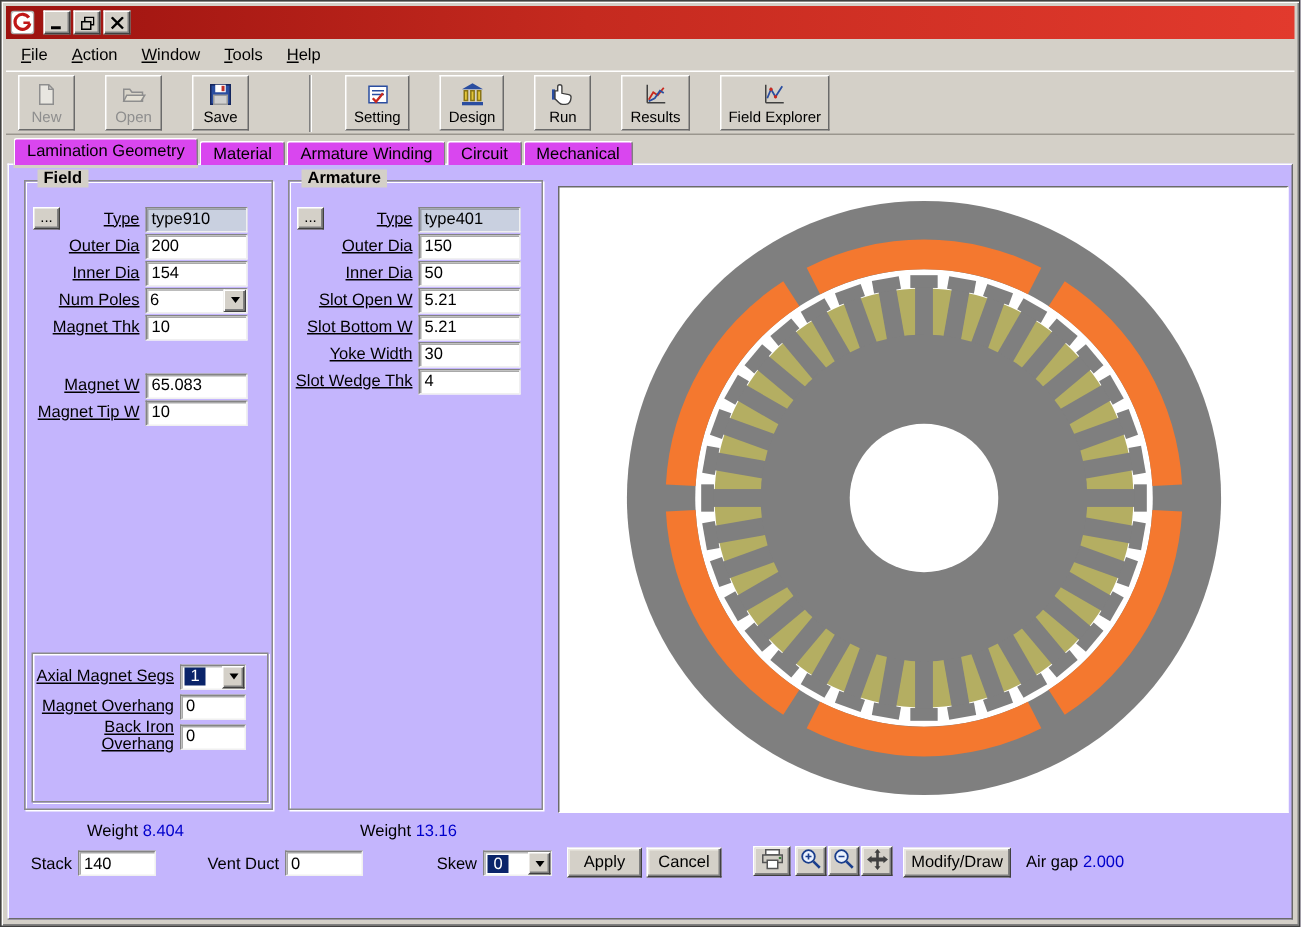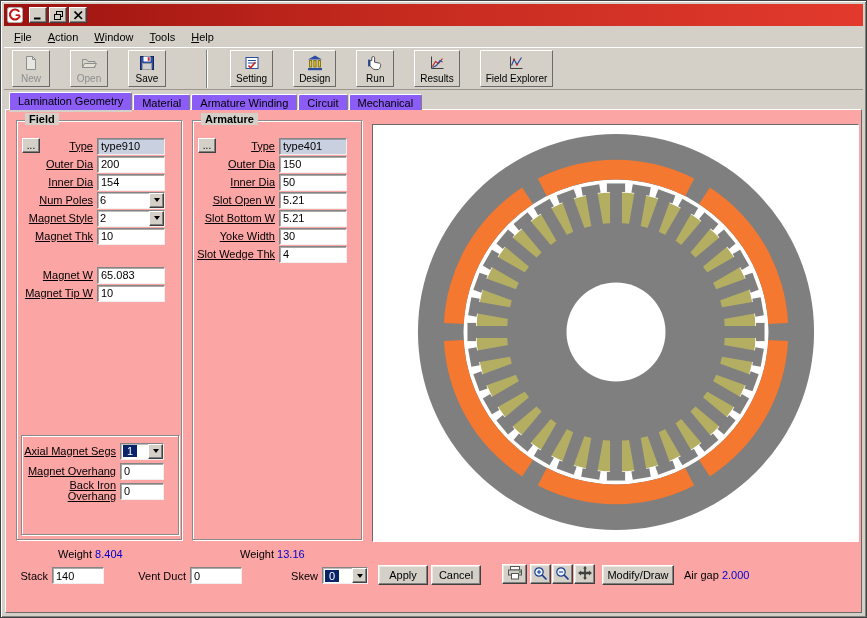--- a/index.html
+++ b/index.html
@@ -30,25 +30,25 @@
     border-top:1px solid #ffffff;border-bottom:1px solid #9a968e;padding-left:8px;}
   .tbtn{min-width:38px;height:37px;padding:1px 5px 0;margin-right:20px;background:#d4d0c8;
     border:1px solid;border-color:#ffffff #6a6a6a #6a6a6a #ffffff;
     display:flex;flex-direction:column;align-items:center;justify-content:center;}
   .tbtn .tlabel{font-size:10px;line-height:11px;margin-top:1px;white-space:nowrap;}
   .tbtn.disabled .tlabel{color:#8e8e8e;}
   .ticon{height:17px;display:flex;align-items:center;}
   .tsep{width:2px;height:38px;border-left:1px solid #808080;border-right:1px solid #ffffff;margin:0 22px 0 20px;}
   
   .tabstrip{position:absolute;left:8px;top:91px;height:18px;display:flex;align-items:flex-end;z-index:3;}
-  .tab{height:16px;padding:2px 8px 0;margin-right:1px;background:#8b5cf6;white-space:nowrap;
+  .tab{height:16px;padding:2px 8px 0;margin-right:1px;background:#d946ef;white-space:nowrap;
     border:1px solid #808080;border-bottom:none;border-top:1px solid #fff;border-left:1px solid #fff;
     border-radius:2px 2px 0 0;}
   .tab.active{height:18px;position:relative;z-index:4;box-shadow:0 2px 0 #d4d0c8;font-weight:normal;}
-  .tabpage{position:absolute;left:4px;top:108px;right:4px;bottom:4px;background:#fca5a5;
+  .tabpage{position:absolute;left:4px;top:108px;right:4px;bottom:4px;background:#c4b5fd;
     border:1px solid;border-color:#ffffff #6a6a6a #6a6a6a #ffffff;z-index:1;}
   
   .groupbox{position:absolute;border:1px solid #8a8a8a;box-shadow:1px 1px 0 #ffffff, inset 1px 1px 0 #ffffff;}
   .legend{position:absolute;top:-8px;left:8px;background:#d4d0c8;padding:0 4px;font-weight:bold;}
   .dots-btn{position:absolute;left:5px;top:17px;width:18px;height:15px;font-size:10px;line-height:6px;
     background:#d4d0c8;border:1px solid;border-color:#ffffff #404040 #404040 #ffffff;
     box-shadow:inset -1px -1px 0 #808080;text-align:center;padding:0;}
   .rows{position:absolute;left:2px;top:16px;right:2px;--lw:78px;--iw:68px;}
   .rows.arm{--lw:84px;}
   .row{display:flex;align-items:center;height:18px;}
@@ -241,29 +241,20 @@
             <input class="tin" value="200" style="">
           </div>
           <div class="row">
             <div class="rlabel">Inner Dia</div>
             <input class="tin" value="154" style="">
           </div>
           <div class="row">
             <div class="rlabel">Num Poles</div>
             <div class="combo">
               <div class="cval">6</div>
-              <div class="cbtn">
-                <div class="carrow"></div>
-              </div>
-            </div>
-          </div>
-          <div class="row">
-            <div class="rlabel">Magnet Style</div>
-            <div class="combo">
-              <div class="cval">2</div>
               <div class="cbtn">
                 <div class="carrow"></div>
               </div>
             </div>
           </div>
           <div class="row">
             <div class="rlabel">Magnet Thk</div>
             <input class="tin" value="10" style="">
           </div>
           <div class="rspacer"></div>

